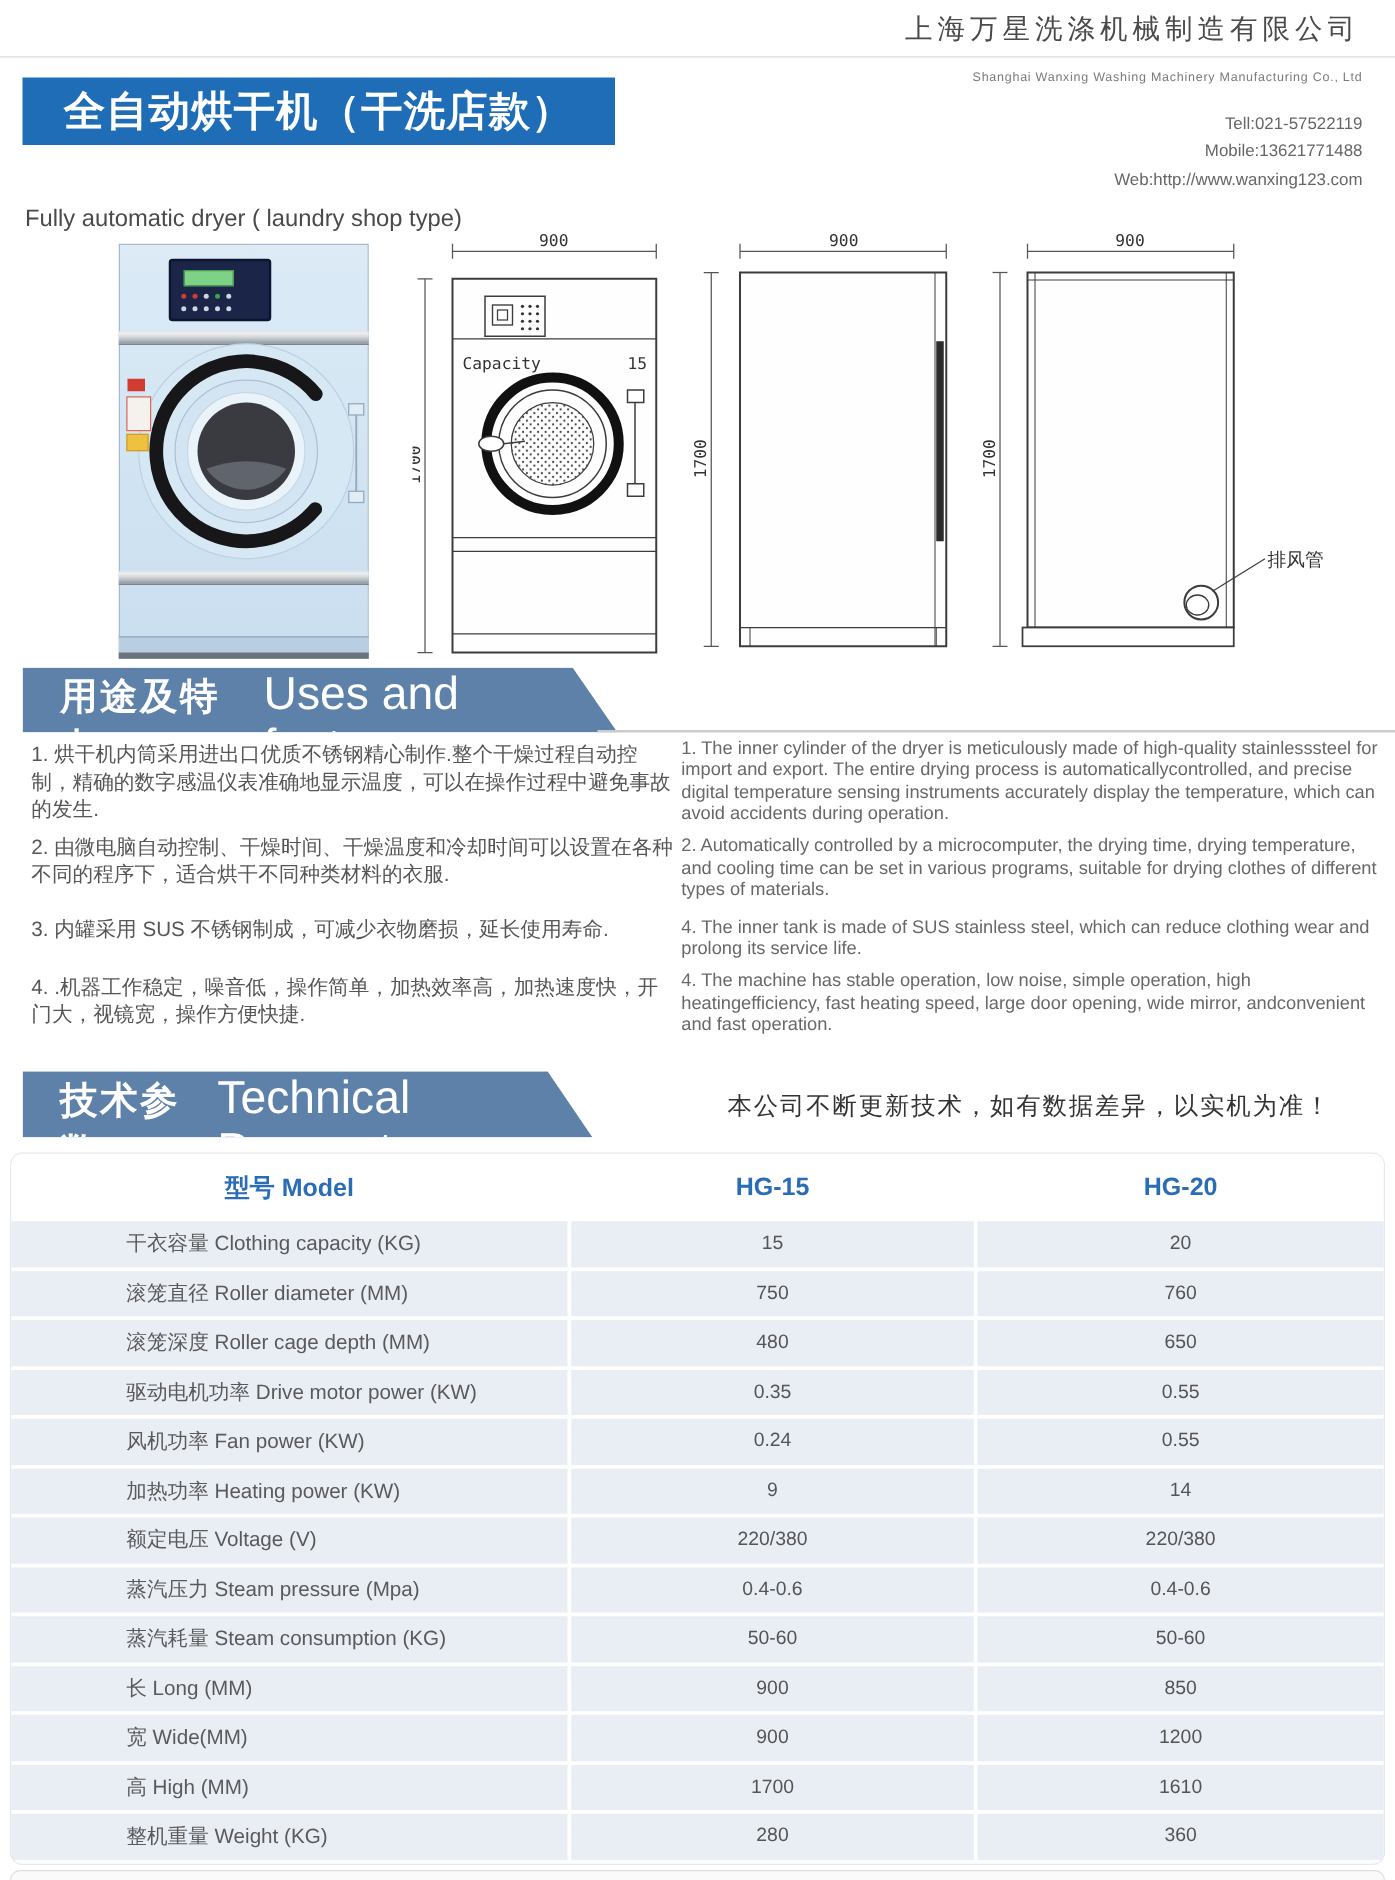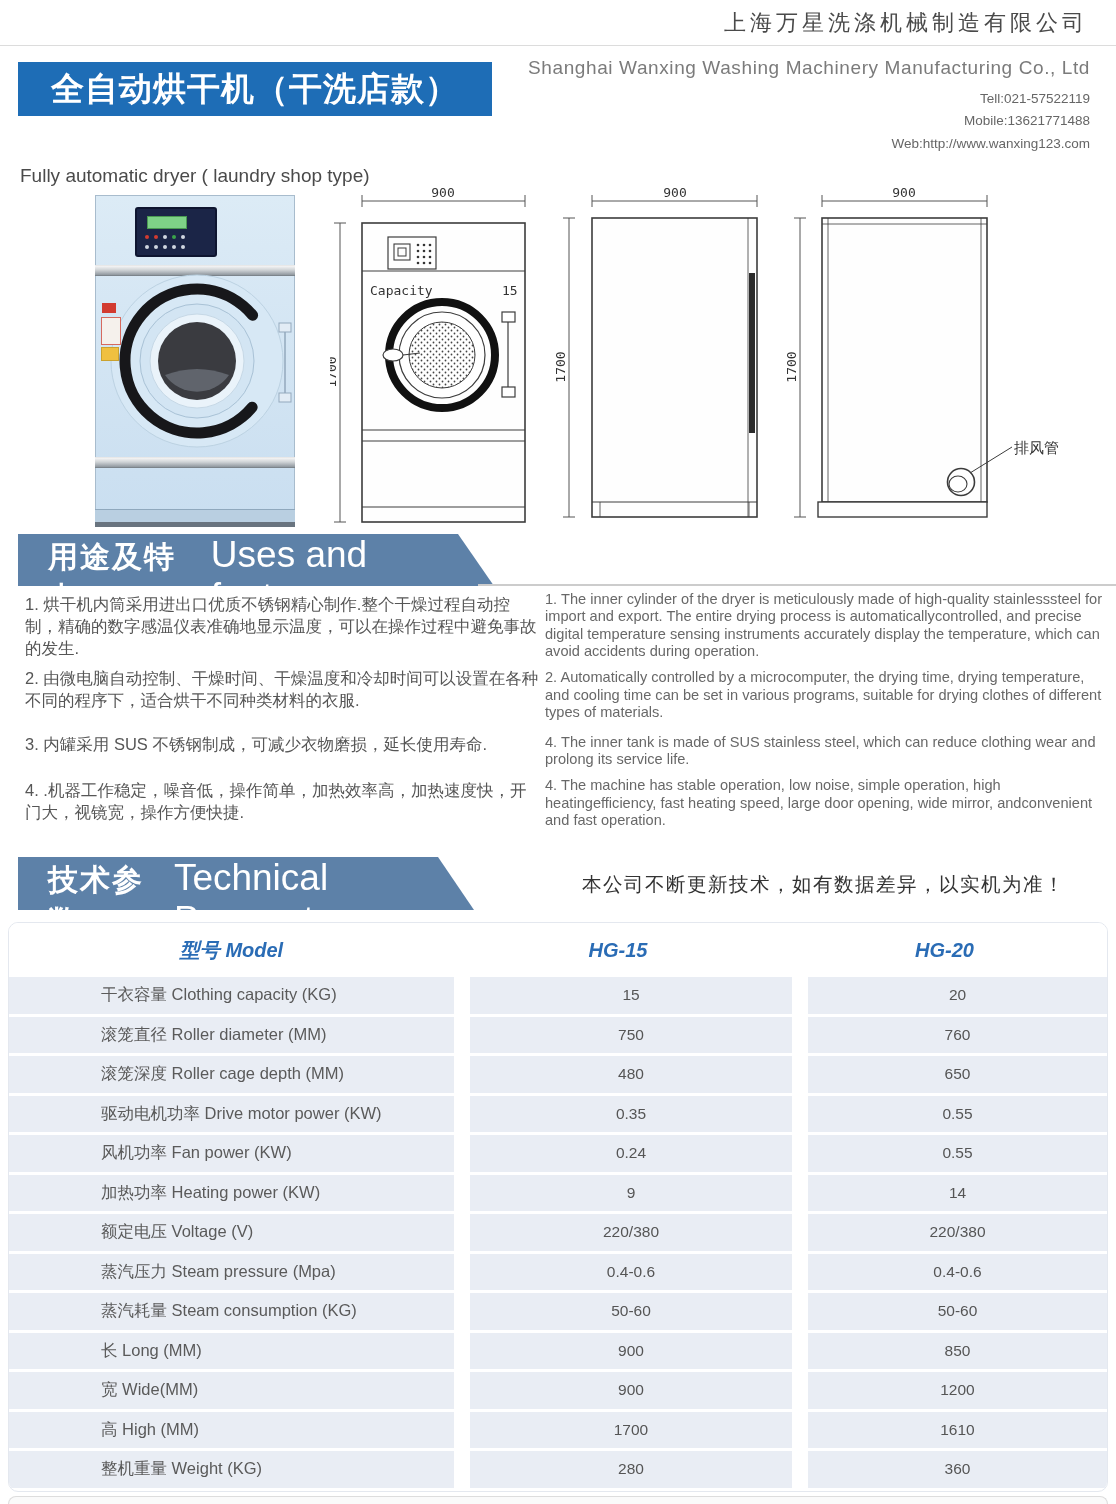--- a/index.html
+++ b/index.html
@@ -2,21 +2,21 @@
 <html><head>
 <meta charset="utf-8">
 <style>
   html,body{margin:0;padding:0;background:#fff;}
   .page{position:relative;width:1116px;height:1504px;background:#ffffff;overflow:hidden;
         font-family:"Liberation Sans",sans-serif;margin:0 auto;}
 
   
   .company-cn{position:absolute;top:8px;right:28px;font-size:22px;color:#4a4a4a;letter-spacing:4px;}
   .header-rule{position:absolute;top:45px;left:0;width:1116px;height:1px;background:#dcdcdc;}
-  .company-en{position:absolute;top:57px;right:26px;font-size:19px;color:#7b7b7b;letter-spacing:.6px;}
+  .company-en{position:absolute;top:57px;right:26px;font-size:10px;color:#7b7b7b;letter-spacing:.6px;}
   .contact-line{position:absolute;right:26px;font-size:13.5px;color:#666;text-align:right;}
   .contact-tel{top:91px;}
   .contact-mobile{top:113px;}
   .contact-web{top:136px;}
 
   
   .title-banner{position:absolute;left:18px;top:62px;width:474px;height:54px;background:#1e6db6;
     color:#fff;display:flex;align-items:center;justify-content:center;font-size:33px;font-weight:bold;letter-spacing:1px;text-align:right;}
   .title-en{position:absolute;left:20px;top:121px;font-size:19px;color:#4a4a4a;margin-top:44px;}
 
@@ -67,23 +67,23 @@
   .feat-en p{margin:0;}
   .feat-en .e1{margin-bottom:9px;}
   .feat-en .e2{margin-bottom:12px;}
   .feat-en .e3{margin-bottom:9px;}
 
   
   .table-card{position:absolute;left:8px;top:922px;width:1100px;height:570px;background:#fff;
     border:1px solid #e4e8ef;border-radius:10px;overflow:hidden;box-sizing:border-box;
     display:flex;flex-direction:column;}
   .t-head{display:grid;grid-template-columns:445px 322px 1fr;column-gap:3px;height:54px;min-height:54px;
-    align-items:center;color:#2a6cb5;font-weight:bold;font-size:20px;text-align:center;background:#fff;font-style:italic;}
+    align-items:center;color:#2a6cb5;font-weight:bold;font-size:20px;text-align:center;background:#fff;}
   .t-rows{display:flex;flex-direction:column;gap:3px;}
-  .t-row{display:grid;grid-template-columns:445px 322px 1fr;column-gap:16px;height:36.5px;}
+  .t-row{display:grid;grid-template-columns:445px 322px 1fr;column-gap:3px;height:36.5px;}
   .t-cell{background:#e9edf4;display:flex;align-items:center;}
   .t-label{padding-left:92px;font-size:16.5px;color:#5a5a5a;}
   .t-val{justify-content:center;font-size:15.5px;color:#555;}
   .bottom-card{position:absolute;left:8px;top:1496px;width:1100px;height:8px;background:#fafafa;
     border:1px solid #ddd;border-bottom:none;border-radius:10px 10px 0 0;box-sizing:border-box;}
 </style>
 </head>
 <body>
 
 <div class="page">

